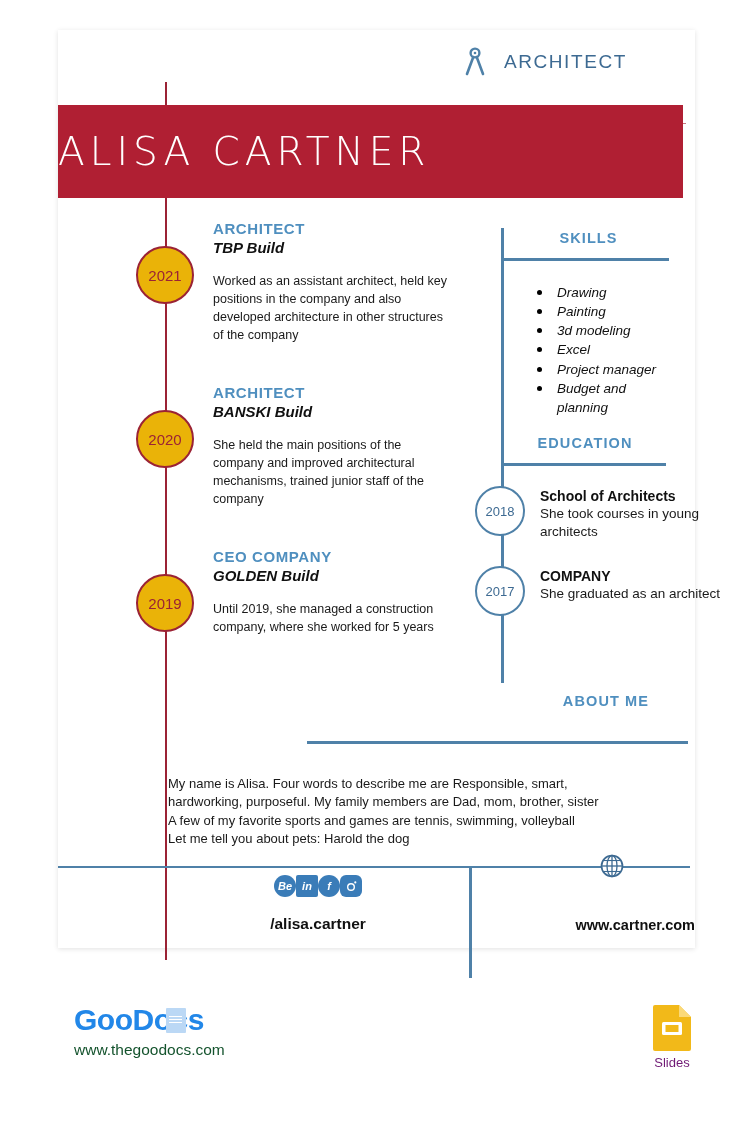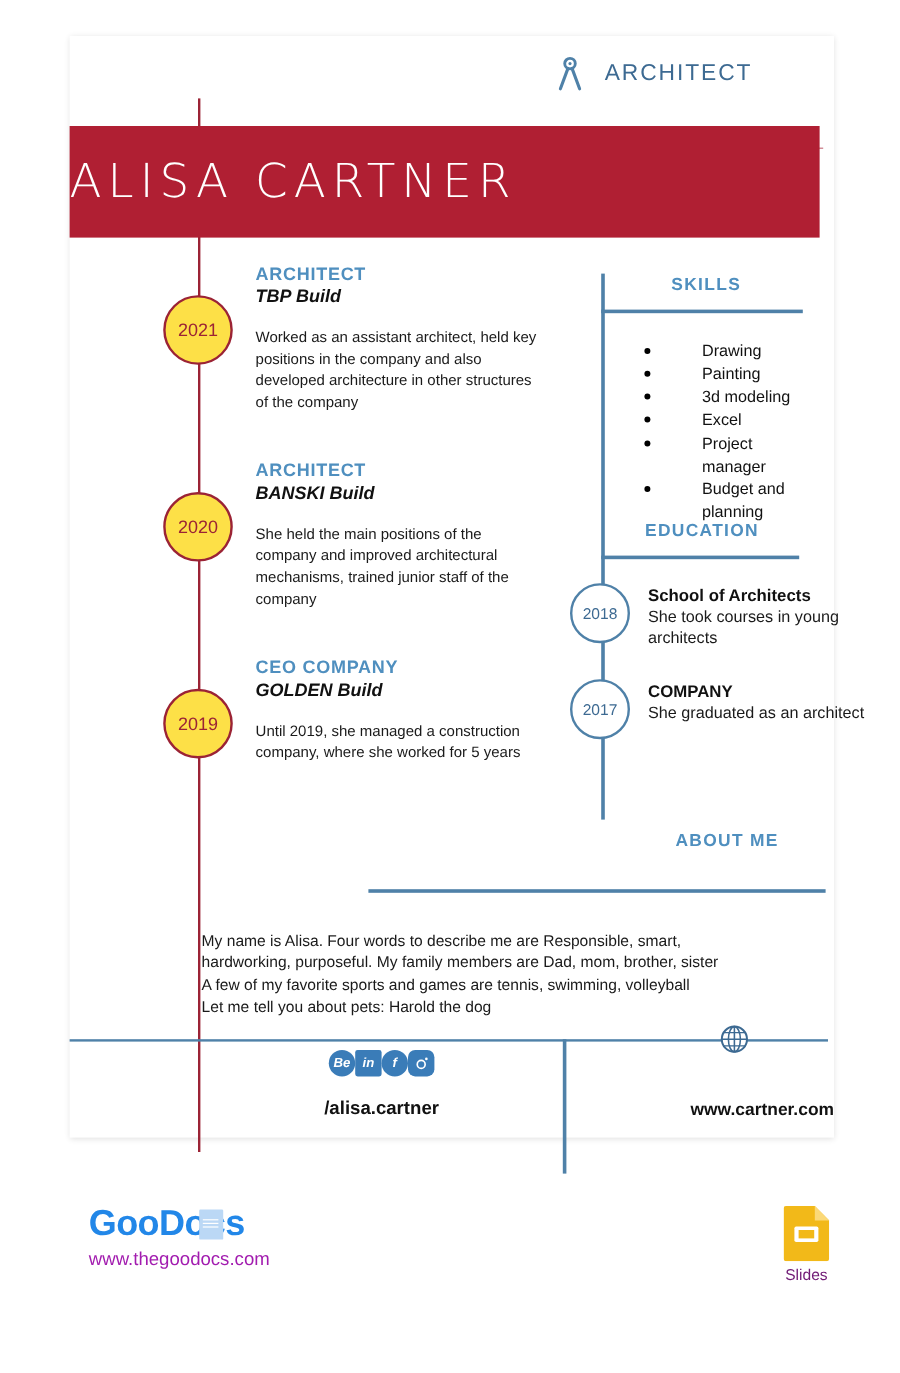--- a/index.html
+++ b/index.html
@@ -124,21 +124,21 @@
     position: relative;
     margin-bottom: 4px;
   }
   .year-circle-red {
     position: absolute;
     left: 78px;
     width: 58px;
     height: 58px;
     border: 2px solid #9B2335;
     border-radius: 50%;
-    background: #fde047;
+    background: #eab308;
     display: flex;
     align-items: center;
     justify-content: center;
     color: #9B2335;
     font-size: 15px;
     box-sizing: border-box;
   }
   .exp-body {
     margin-left: 155px;
     padding-right: 10px;
@@ -187,21 +187,22 @@
   #skills-list {
     list-style: none;
     margin: 22px 0 0 0;
     padding: 0;
   }
   #skills-list li {
     font-size: 13.5px;
     color: #111111;
     line-height: 1.42;
     position: relative;
-    padding-left: 84px;
+    padding-left: 56px;
+    font-style: italic;
   }
   #skills-list li::before {
     content: "";
     position: absolute;
     left: 36px;
     top: 7px;
     width: 5px;
     height: 5px;
     border-radius: 50%;
     background: #000000;
@@ -367,21 +368,21 @@
     left: 3px;
     top: 8px;
     width: 13px;
     height: 1px;
     box-shadow: 0 3px 0 #ffffff, 0 6px 0 #ffffff, 0 0 0 #ffffff;
     background: #ffffff;
   }
   #brand-url {
     margin-top: 4px;
     font-size: 15.5px;
-    color: #a21caf;
+    color: #14532d;
   }
 
   #slides-block {
     position: absolute;
     left: 642px;
     top: 1005px;
     width: 60px;
     text-align: center;
   }
   #slides-icon {

